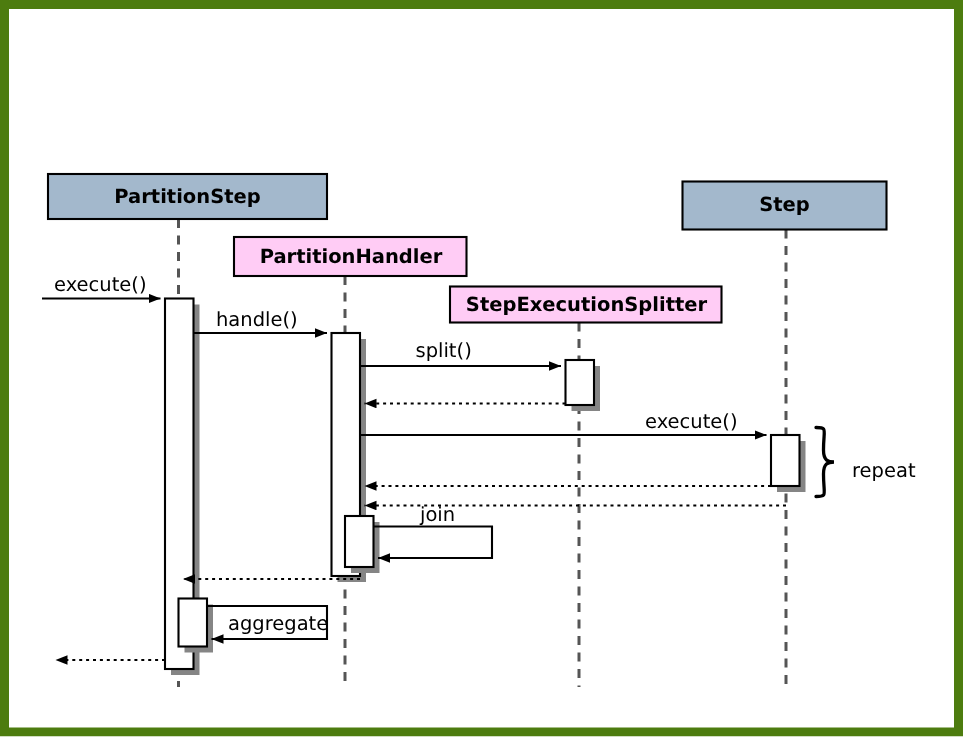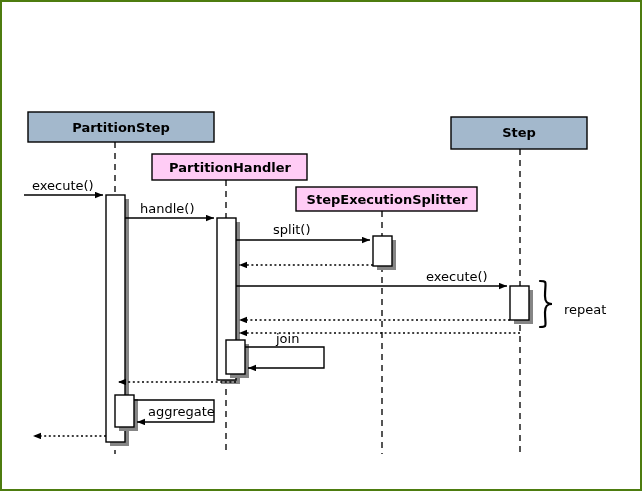--- a/index.html
+++ b/index.html
@@ -8,21 +8,21 @@
     background: #ffffff;
   }
   body {
     font-family: "DejaVu Sans", sans-serif;
   }
   #canvas {
     position: relative;
     width: 642px;
     height: 491px;
     background: #ffffff;
-    border: 2px solid #4d7c0f;
+    border: 6px solid #4d7c0f;
     box-sizing: border-box;
     overflow: hidden;
   }
   #diagram-svg {
     position: absolute;
     left: 0;
     top: 0;
     width: 642px;
     height: 491px;
   }

